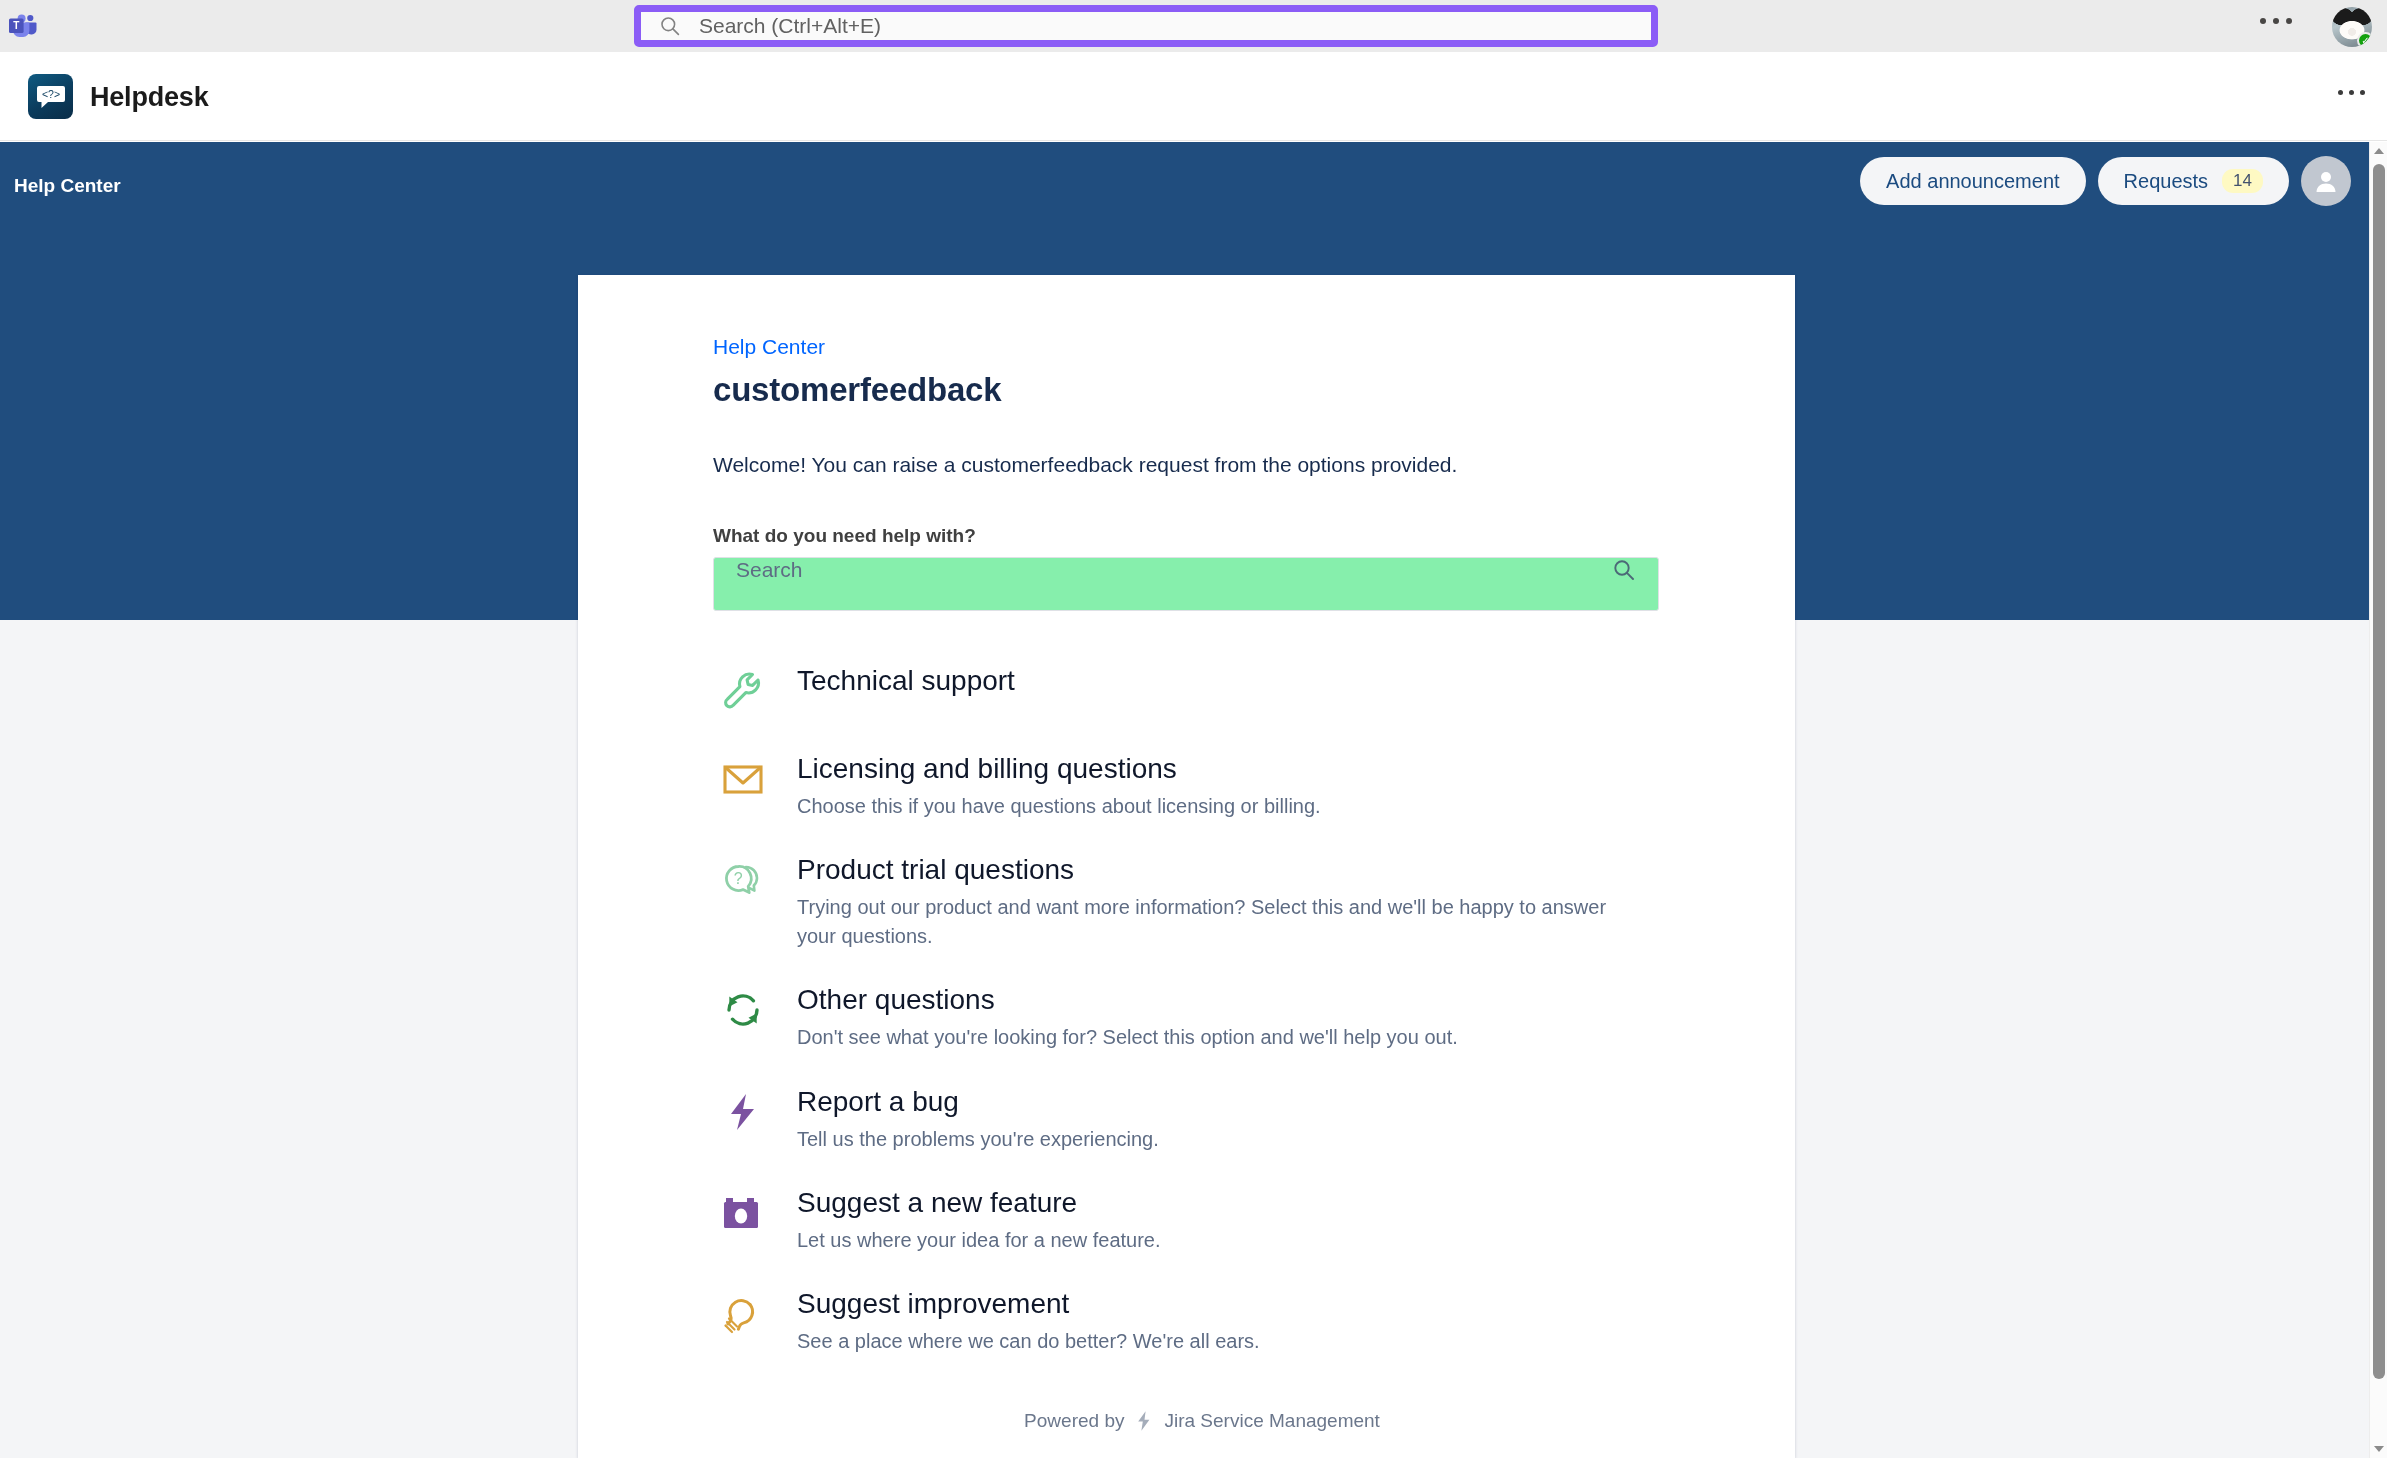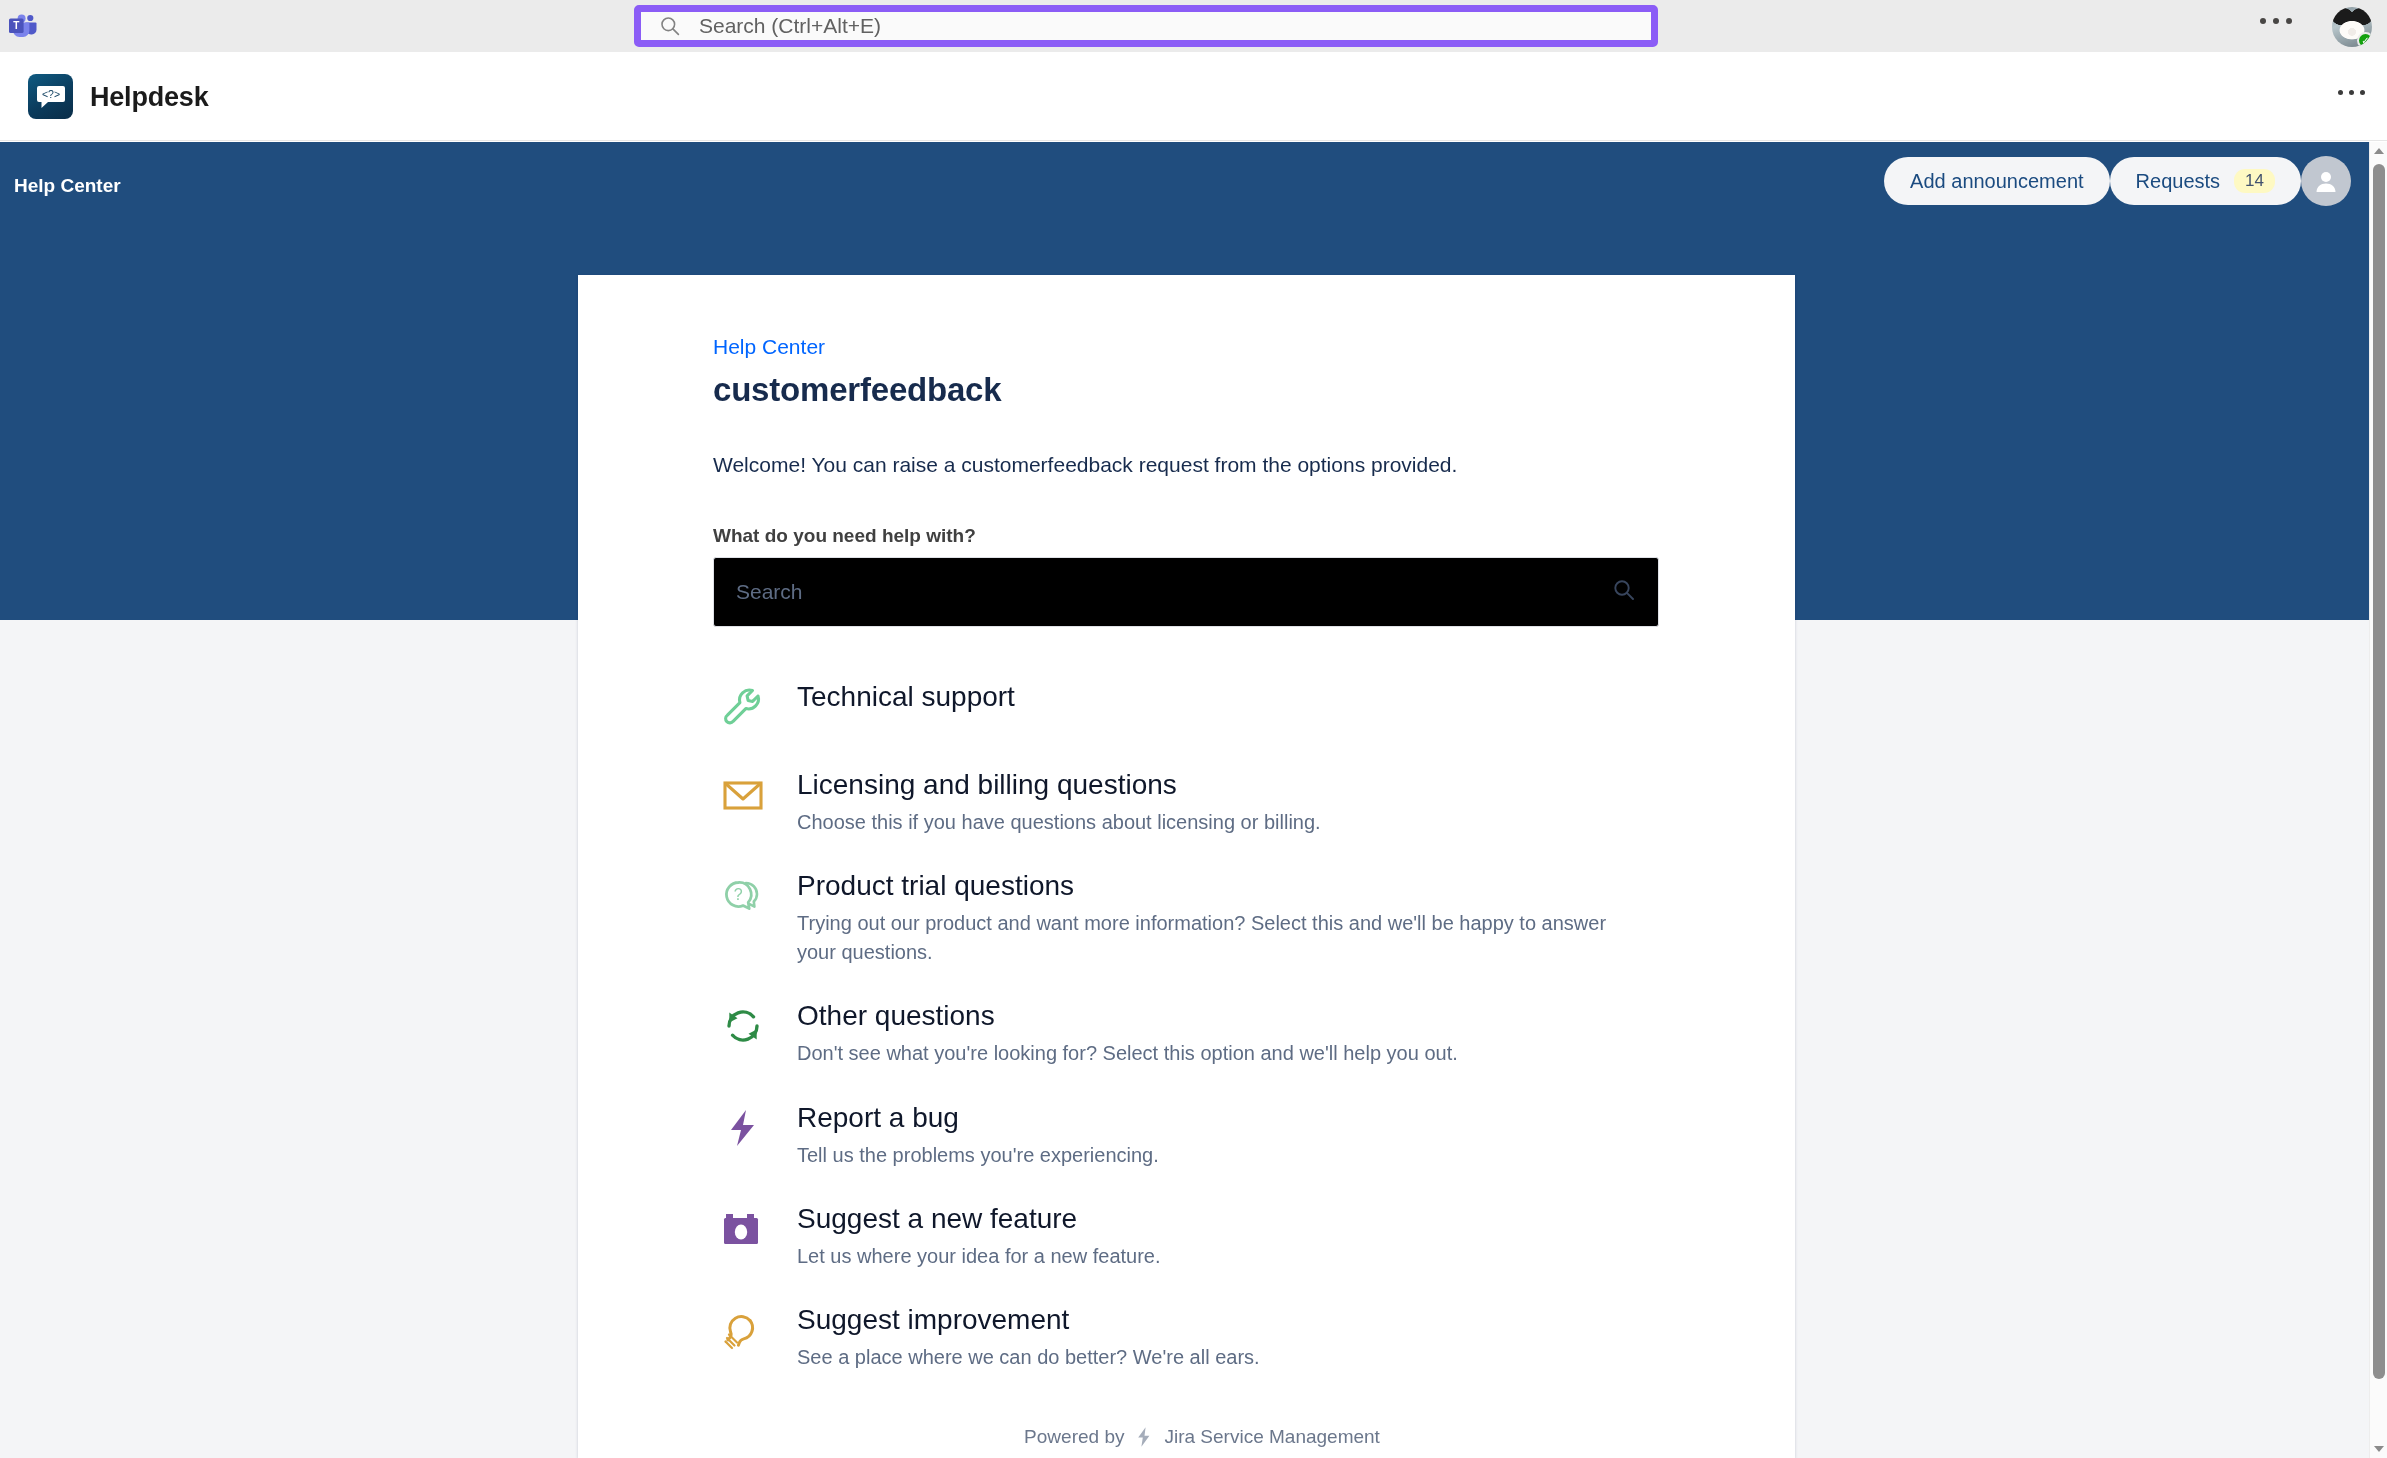--- a/index.html
+++ b/index.html
@@ -98,21 +98,21 @@
     width: 2369px; height: 478px;
     background: #204d7e;
   }
   .banner-link {
     position: absolute; left: 14px; top: 33px;
     color: #ffffff; font-size: 19px; font-weight: bold;
     text-decoration: none; cursor: pointer;
   }
   .banner-actions {
     position: absolute; right: 18px; top: 14px;
-    display: flex; align-items: center; gap: 0; justify-content: center;
+    display: flex; align-items: center; gap: 12px; justify-content: center;
   }
   .pill {
     height: 48px; border-radius: 24px;
     background: #f4f5f7; color: #1b4b80;
     font-size: 20px;
     display: flex; align-items: center;
     padding: 0 26px; cursor: pointer;
     border: none;
     font-family: "Liberation Sans", sans-serif;
   }
@@ -158,25 +158,25 @@
   .portal-desc {
     margin: 44px 0 0 0;
     font-size: 21px; color: #172b4d;
   }
   .field-label {
     margin: 48px 0 10px 0;
     font-size: 19px; font-weight: bold; color: #404040;
   }
   .search-box {
     position: relative;
-    width: 946px; height: 70px;
-    background: #000000;
+    width: 946px; height: 54px;
+    background: #86efac;
     border: 1px solid #dfe1e6;
     border-radius: 3px;
-    display: flex; align-items: center;
+    display: flex; align-items: flex-start;
   }
   .search-box .ph {
     padding-left: 22px; font-size: 21px; color: #5e6c84;
     flex: 1;
   }
   .search-box .icon { padding-right: 22px; opacity: .85; }
 
   
   .req-list { margin-top: 52px; }
   .req-item {

